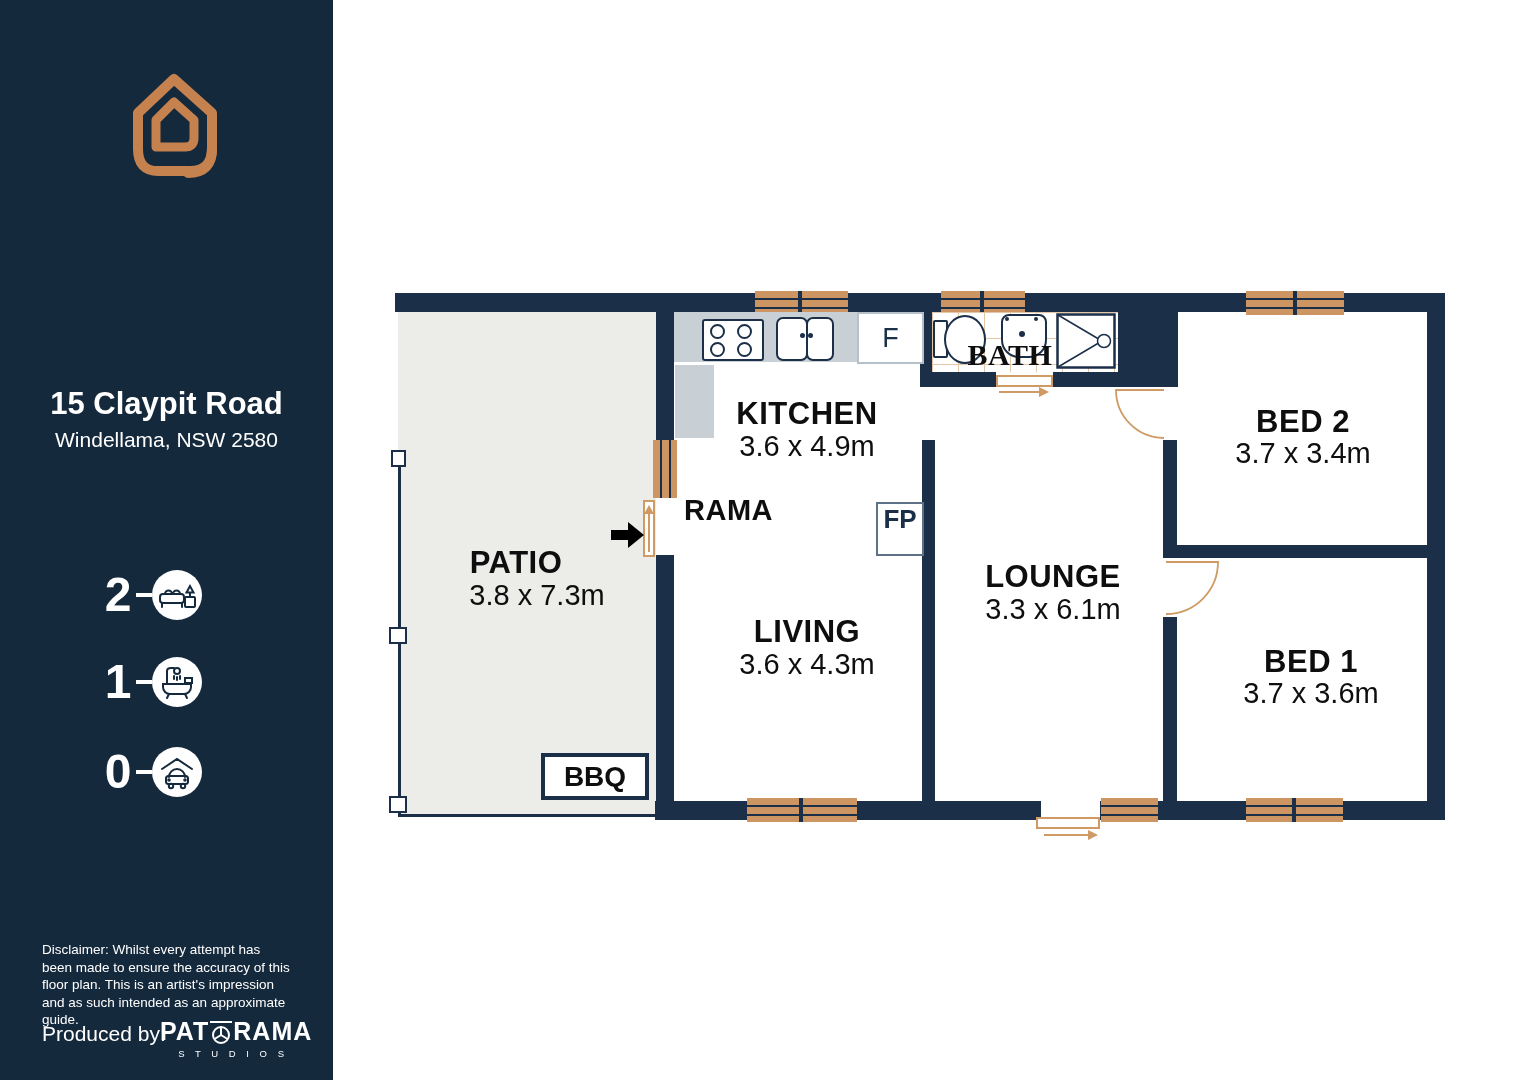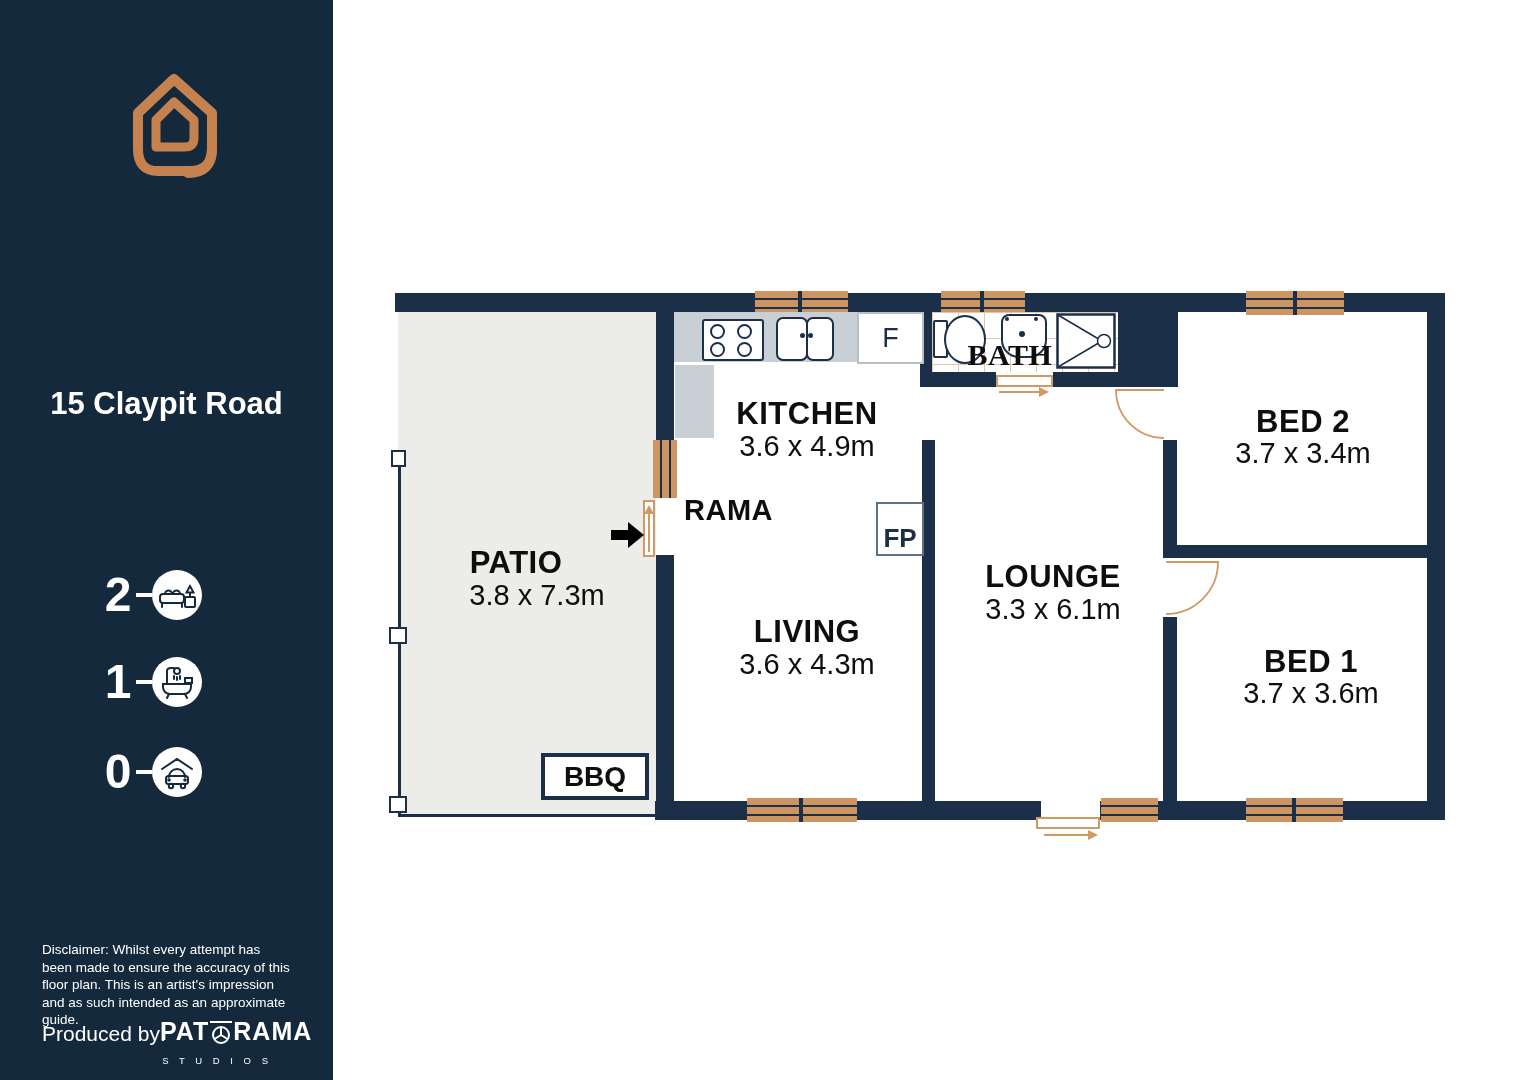--- a/index.html
+++ b/index.html
@@ -11,21 +11,21 @@
   .addr1{position:absolute;left:0;top:386px;width:333px;text-align:center;font-size:31px;font-weight:700;}
   .addr2{position:absolute;left:0;top:428px;width:333px;text-align:center;font-size:21px;font-weight:400;}
   .stat-num{position:absolute;left:100px;width:36px;height:50px;line-height:50px;font-size:48px;font-weight:700;text-align:center;}
   .stat-dash{position:absolute;left:136px;width:16px;height:4px;background:#fff;}
   .stat-circle{position:absolute;left:152px;width:50px;height:50px;border-radius:50%;background:#fff;}
   .stat-circle svg{position:absolute;left:5px;top:5px;}
   .disclaimer{position:absolute;left:42px;top:941px;width:252px;font-size:13.5px;line-height:1.3;color:#fff;}
   .produced{position:absolute;left:42px;top:1022px;font-size:21px;}
   .brand{position:absolute;left:160px;top:1017px;display:flex;align-items:center;font-weight:700;font-size:25px;letter-spacing:1px;}
   .brand svg{margin:2px 1px 0 1px;}
-  .brand-sub{position:absolute;left:148px;top:1048px;width:124px;text-align:right;font-size:9.5px;letter-spacing:4px;font-weight:400;margin-top:7px;}
+  .brand-sub{position:absolute;left:164px;top:1048px;width:124px;text-align:right;font-size:9.5px;letter-spacing:4px;font-weight:400;}
   
   .wall{position:absolute;background:#1b3048;}
   .win-h{position:absolute;background:repeating-linear-gradient(180deg,#cc9562 0 7px,#1b3048 7px 9px);}
   .win-v{position:absolute;background:repeating-linear-gradient(90deg,#cc9562 0 7px,#1b3048 7px 9px);}
   .mullion{position:absolute;background:#1b3048;}
   .room-name{position:absolute;font-weight:700;font-size:31px;color:#0e0e0e;text-align:center;letter-spacing:.5px;white-space:nowrap;}
   .room-dims{position:absolute;font-weight:400;font-size:29px;color:#0e0e0e;text-align:center;white-space:nowrap;}
   .gray{background:#c8cfd5;}
   .fixture{position:absolute;background:#fff;border:2px solid #1b3048;}
   .tile-floor{position:absolute;background:#fff;
@@ -46,20 +46,21 @@
 
   <div id="sidebar">
 
     <svg class="abs" style="left:127px;top:72px;" width="94" height="110" viewBox="0 0 94 110">
       <path d="M47 7 L85 41 V76 Q85 99 63 99 H31 Q11 99 11 77 V41 Z" fill="none" stroke="#c5824f" stroke-width="10" stroke-linejoin="round"></path>
       <path d="M47 30 L67 48 V66 Q67 75 58 75 H29 V48 Z" fill="none" stroke="#c5824f" stroke-width="9" stroke-linejoin="round"></path>
       <path d="M85 62 V77 Q85 101 61 101" fill="none" stroke="#c5824f" stroke-width="10" stroke-linecap="round"></path>
     </svg>
 
     <div class="addr1">15 Claypit Road</div>
+    <div class="addr2">Windellama, NSW 2580</div>
 
     <div class="stat-num" style="top:570px;">2</div>
     <div class="stat-dash" style="top:593px;"></div>
     <div class="stat-circle" style="top:570px;">
       <svg width="40" height="40" viewBox="0 0 40 40" fill="none" stroke="#15293d" stroke-width="2" stroke-linecap="round">
         <rect x="3" y="19" width="24" height="9" rx="3"></rect>
         <path d="M8 19 a3.5 3.5 0 0 1 7 0 M16 19 a3.5 3.5 0 0 1 7 0"></path>
         <path d="M5 28 v4 M25 28 v4"></path>
         <path d="M33 11 l-3.5 6.5 h7 z M33 18 v4"></path>
         <rect x="28" y="22" width="10" height="10" rx="1"></rect>
@@ -191,21 +192,21 @@
     <div class="tan-panel" style="left:1036px;top:817px;width:60px;height:8px;"></div>
     <div class="arr-shaft" style="left:1044px;top:834px;width:44px;height:2px;"></div>
     <div class="arr-head-r" style="left:1088px;top:830px;"></div>
 
     <div class="tan-panel" style="left:643px;top:500px;width:8px;height:53px;"></div>
     <div class="arr-shaft" style="left:648px;top:514px;width:2px;height:38px;"></div>
     <div class="arr-head-u" style="left:644px;top:505px;"></div>
     <div class="abs" style="left:611px;top:530px;width:17px;height:10px;background:#000;"></div>
     <div class="abs" style="left:628px;top:522px;width:0;height:0;border-left:16px solid #000;border-top:13px solid transparent;border-bottom:13px solid transparent;"></div>
 
-    <div class="abs" style="left:876px;top:502px;width:44px;height:50px;background:#fff;border:2px solid #5d7287;display:flex;align-items:flex-end;justify-content:center;font-size:26px;font-weight:700;color:#1b3048;">
+    <div class="abs" style="left:876px;top:502px;width:44px;height:50px;background:#fff;border:2px solid #5d7287;display:flex;align-items:flex-start;justify-content:center;font-size:26px;font-weight:700;color:#1b3048;">
       <span>FP</span>
     </div>
 
     <div class="abs" style="left:541px;top:753px;width:100px;height:39px;background:#fff;border:4px solid #1b3048;display:flex;align-items:center;justify-content:center;font-size:28px;font-weight:700;color:#0e0e0e;">
       <span>BBQ</span>
     </div>
 
     <div class="room-name" style="left:409px;top:545px;width:214px;">PATIO</div>
     <div class="room-dims" style="left:430px;top:579px;width:214px;">3.8 x 7.3m</div>
 

